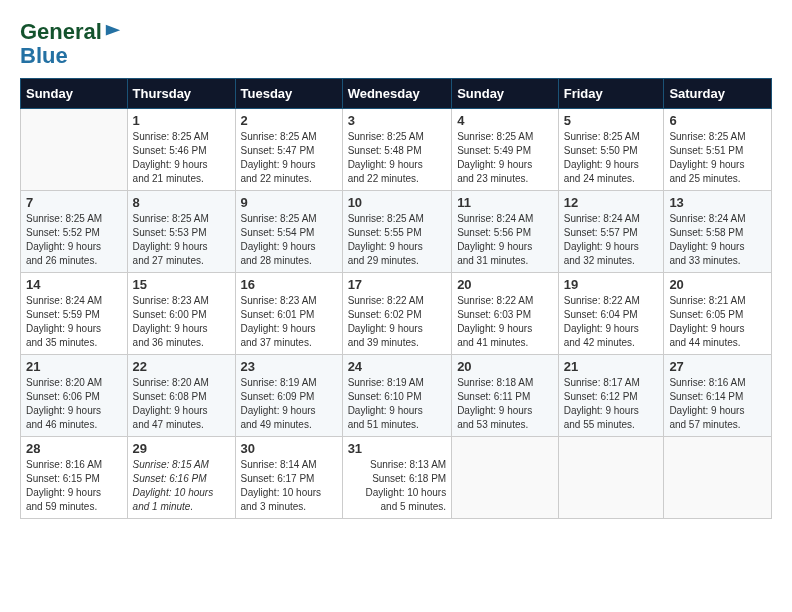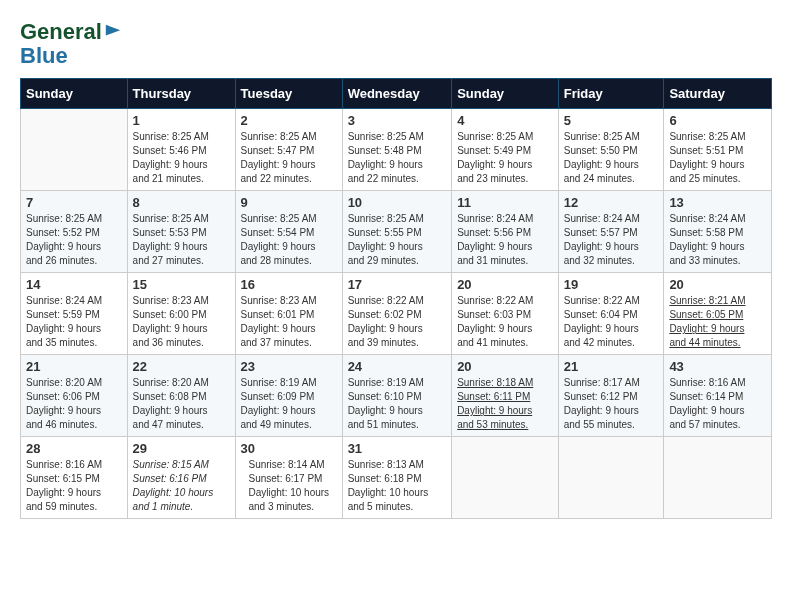--- a/index.html
+++ b/index.html
@@ -255,21 +255,21 @@
         </td>
         <td>
           <span class="day-number">19</span>
           <div class="day-info" style="white-space: pre-line;">Sunrise: 8:22 AM
 Sunset: 6:04 PM
 Daylight: 9 hours
 and 42 minutes.</div>
         </td>
         <td>
           <span class="day-number">20</span>
-          <div class="day-info" style="white-space: pre-line; text-decoration: underline;">Sunrise: 8:21 AM
+          <div class="day-info" style="white-space: pre-line;">Sunrise: 8:21 AM
 Sunset: 6:05 PM
 Daylight: 9 hours
 and 44 minutes.</div>
         </td>
       </tr>
       <tr>
         <td>
           <span class="day-number">21</span>
           <div class="day-info" style="white-space: pre-line;">Sunrise: 8:20 AM
 Sunset: 6:06 PM
@@ -292,34 +292,34 @@
         </td>
         <td>
           <span class="day-number">24</span>
           <div class="day-info" style="white-space: pre-line;">Sunrise: 8:19 AM
 Sunset: 6:10 PM
 Daylight: 9 hours
 and 51 minutes.</div>
         </td>
         <td>
           <span class="day-number">20</span>
-          <div class="day-info" style="white-space: pre-line; text-decoration: underline;">Sunrise: 8:18 AM
+          <div class="day-info" style="white-space: pre-line;">Sunrise: 8:18 AM
 Sunset: 6:11 PM
 Daylight: 9 hours
 and 53 minutes.</div>
         </td>
         <td>
           <span class="day-number">21</span>
           <div class="day-info" style="white-space: pre-line;">Sunrise: 8:17 AM
 Sunset: 6:12 PM
 Daylight: 9 hours
 and 55 minutes.</div>
         </td>
         <td>
-          <span class="day-number">43</span>
+          <span class="day-number">27</span>
           <div class="day-info" style="white-space: pre-line;">Sunrise: 8:16 AM
 Sunset: 6:14 PM
 Daylight: 9 hours
 and 57 minutes.</div>
         </td>
       </tr>
       <tr>
         <td>
           <span class="day-number">28</span>
           <div class="day-info" style="white-space: pre-line;">Sunrise: 8:16 AM
@@ -329,28 +329,28 @@
         </td>
         <td>
           <span class="day-number">29</span>
           <div class="day-info" style="white-space: pre-line; font-style: italic;">Sunrise: 8:15 AM
 Sunset: 6:16 PM
 Daylight: 10 hours
 and 1 minute.</div>
         </td>
         <td>
           <span class="day-number">30</span>
-          <div class="day-info" style="white-space: pre-line; margin-left: 8px;">Sunrise: 8:14 AM
+          <div class="day-info" style="white-space: pre-line;">Sunrise: 8:14 AM
 Sunset: 6:17 PM
 Daylight: 10 hours
 and 3 minutes.</div>
         </td>
         <td>
           <span class="day-number">31</span>
-          <div class="day-info" style="white-space: pre-line;">Sunrise: 8:13 AM
+          <div class="day-info" style="white-space: pre-line; text-align: right;">Sunrise: 8:13 AM
 Sunset: 6:18 PM
 Daylight: 10 hours
 and 5 minutes.</div>
         </td>
         <td class="empty-cell"></td>
         <td class="empty-cell"></td>
         <td class="empty-cell"></td>
       </tr>
     </tbody>
 </table>

